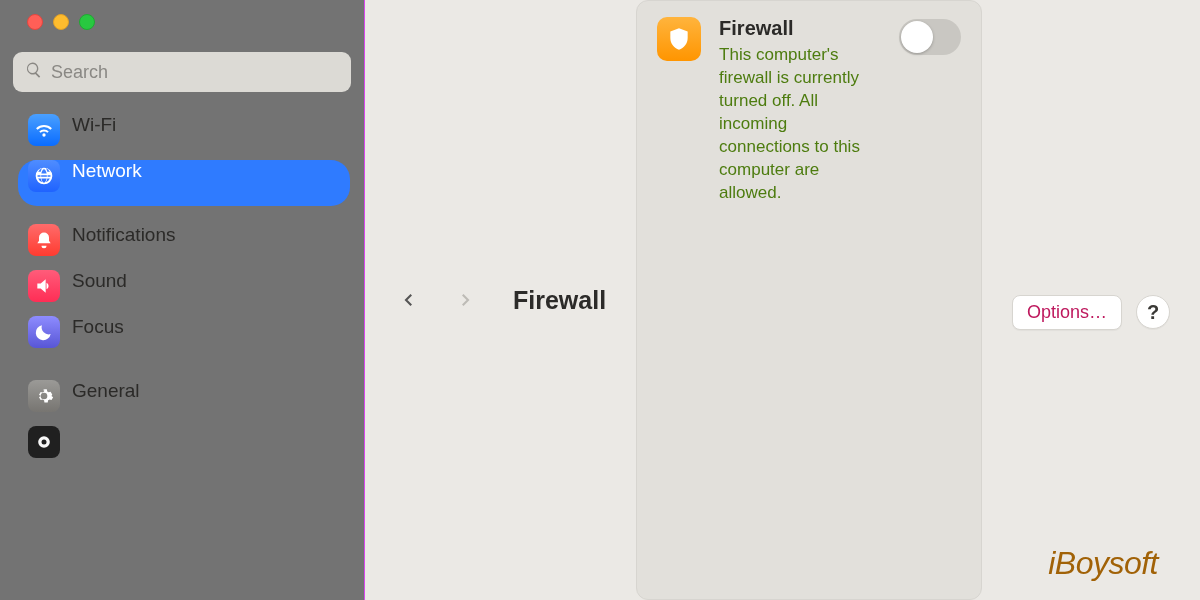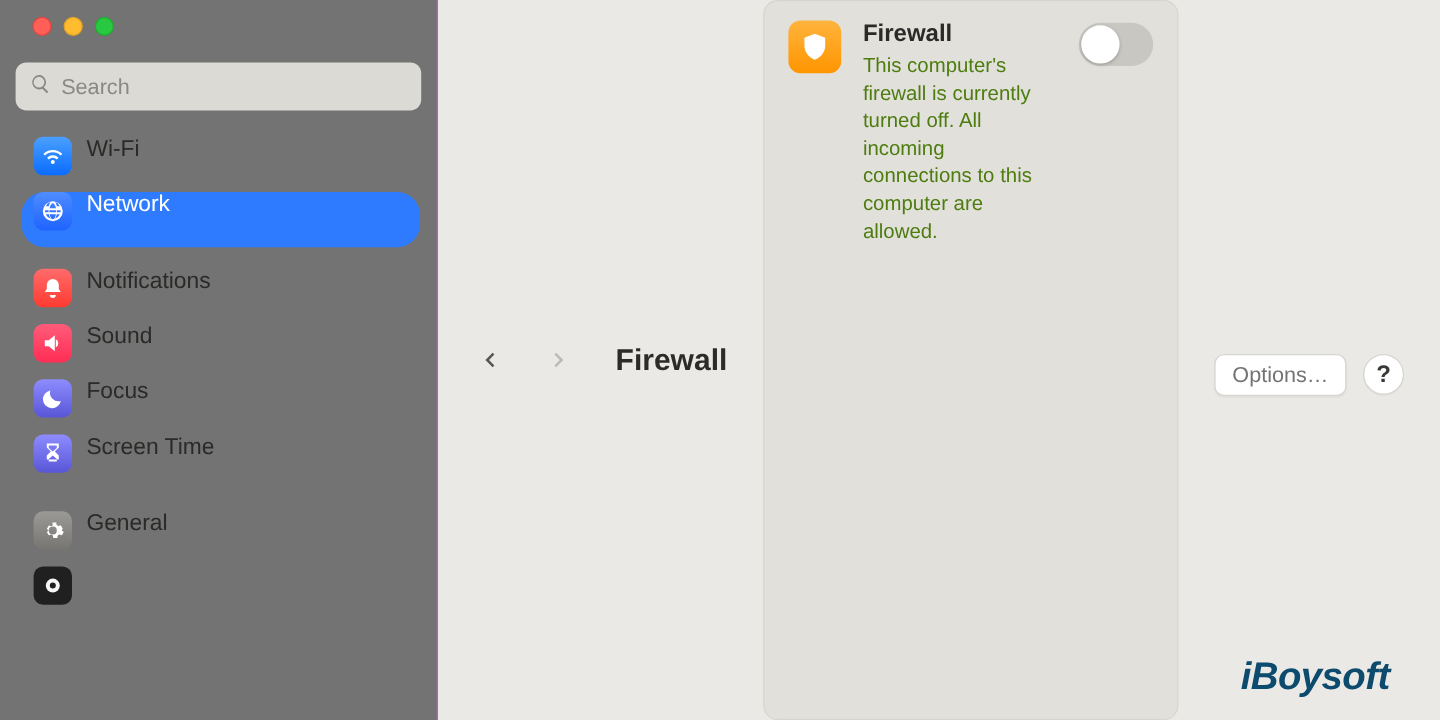--- a/index.html
+++ b/index.html
@@ -46,24 +46,24 @@
 .card { margin: 0 30px; background: #e2e0db; border: 1px solid #d7d5d0; border-radius: 12px; padding: 16px 20px 20px 20px; display: flex; align-items: flex-start; gap: 18px; }
 .card-icon { width: 44px; height: 44px; border-radius: 10px; background: linear-gradient(#ffb43d,#ff9500); display:flex; align-items:center; justify-content:center; flex-shrink:0; }
 .card-icon svg { width: 26px; height: 26px; fill: #fff; }
 .card-body { flex: 1; }
 .card-title { font-size: 20px; font-weight: 600; color: #2b2a28; margin-bottom: 4px; }
 .card-desc { font-size: 17px; color: #4d7c0f; line-height: 1.35; max-width: 560px; }
 .toggle { width: 62px; height: 36px; background: #c9c7c2; border-radius: 20px; position: relative; margin-top: 2px; flex-shrink:0;}
 .toggle .knob { width: 32px; height: 32px; background: #fff; border-radius: 50%; position: absolute; top: 2px; left: 2px; box-shadow: 0 1px 3px rgba(0,0,0,0.25); }
 
 .actions { display: flex; align-items: center; justify-content: flex-end; gap: 14px; margin: 24px 30px 0 0; }
-.opt-btn { background: #fff; border: 1px solid #d7d5d0; border-radius: 8px; padding: 6px 14px; font-size: 18px; color: #737373; box-shadow: 0 1px 1px rgba(0,0,0,0.04);}
+.opt-btn { background: #fff; border: 1px solid #d7d5d0; border-radius: 8px; padding: 6px 14px; font-size: 18px; color: #be185d; box-shadow: 0 1px 1px rgba(0,0,0,0.04);}
 .help-btn { width: 34px; height: 34px; border-radius: 50%; background: #fff; border: 1px solid #d7d5d0; display:flex; align-items:center; justify-content:center; font-size: 20px; font-weight:700; color:#3a3936; box-shadow: 0 1px 1px rgba(0,0,0,0.04);}
 
-.watermark { position: absolute; bottom: 18px; right: 42px; font-size: 32px; font-weight: 700; font-style: italic; color: #0c4a6e; letter-spacing: -0.5px; }
+.watermark { position: absolute; bottom: 18px; right: 42px; font-size: 32px; font-weight: 400; font-style: italic; color: #a16207; letter-spacing: -0.5px; }
 </style>
 </head>
 <body>
 
 <div class="sidebar">
   <div class="traffic">
     <div class="dot red"></div>
     <div class="dot yellow"></div>
     <div class="dot green"></div>
   </div>
@@ -114,28 +114,20 @@
       <span class="side-label">Sound</span>
     </li>
     <li class="side-item">
       <span class="icn purple">
         <svg viewBox="0 0 24 24">
             <path d="M20 14.5A8.5 8.5 0 019.5 4 9 9 0 1020 14.5z"></path>
           </svg>
       </span>
       <span class="side-label">Focus</span>
     </li>
-    <li class="side-item">
-      <span class="icn purple">
-        <svg viewBox="0 0 24 24">
-            <path d="M6 2h12v4l-4 4 4 4v4H6v-4l4-4-4-4V2zm2 2v2.5L12 10l4-3.5V4H8zm0 16h8v-2.5L12 14l-4 3.5V20z"></path>
-          </svg>
-      </span>
-      <span class="side-label">Screen Time</span>
-    </li>
 
     <li class="side-spacer"></li>
 
     <li class="side-item">
       <span class="icn gray">
         <svg viewBox="0 0 24 24">
             <path d="M12 8a4 4 0 100 8 4 4 0 000-8zm9 4l2 1.5-2 3.4-2.4-.7a7 7 0 01-1.7 1l-.4 2.5h-4l-.4-2.5a7 7 0 01-1.7-1l-2.4.7-2-3.4L8 12l-2-1.5 2-3.4 2.4.7a7 7 0 011.7-1L12.5 4h-1l.4 2.5.1 0H12l.4-2.5h-1 4l.4 2.5a7 7 0 011.7 1l2.4-.7 2 3.4L21 12z"></path>
           </svg>
       </span>
       <span class="side-label">General</span>

